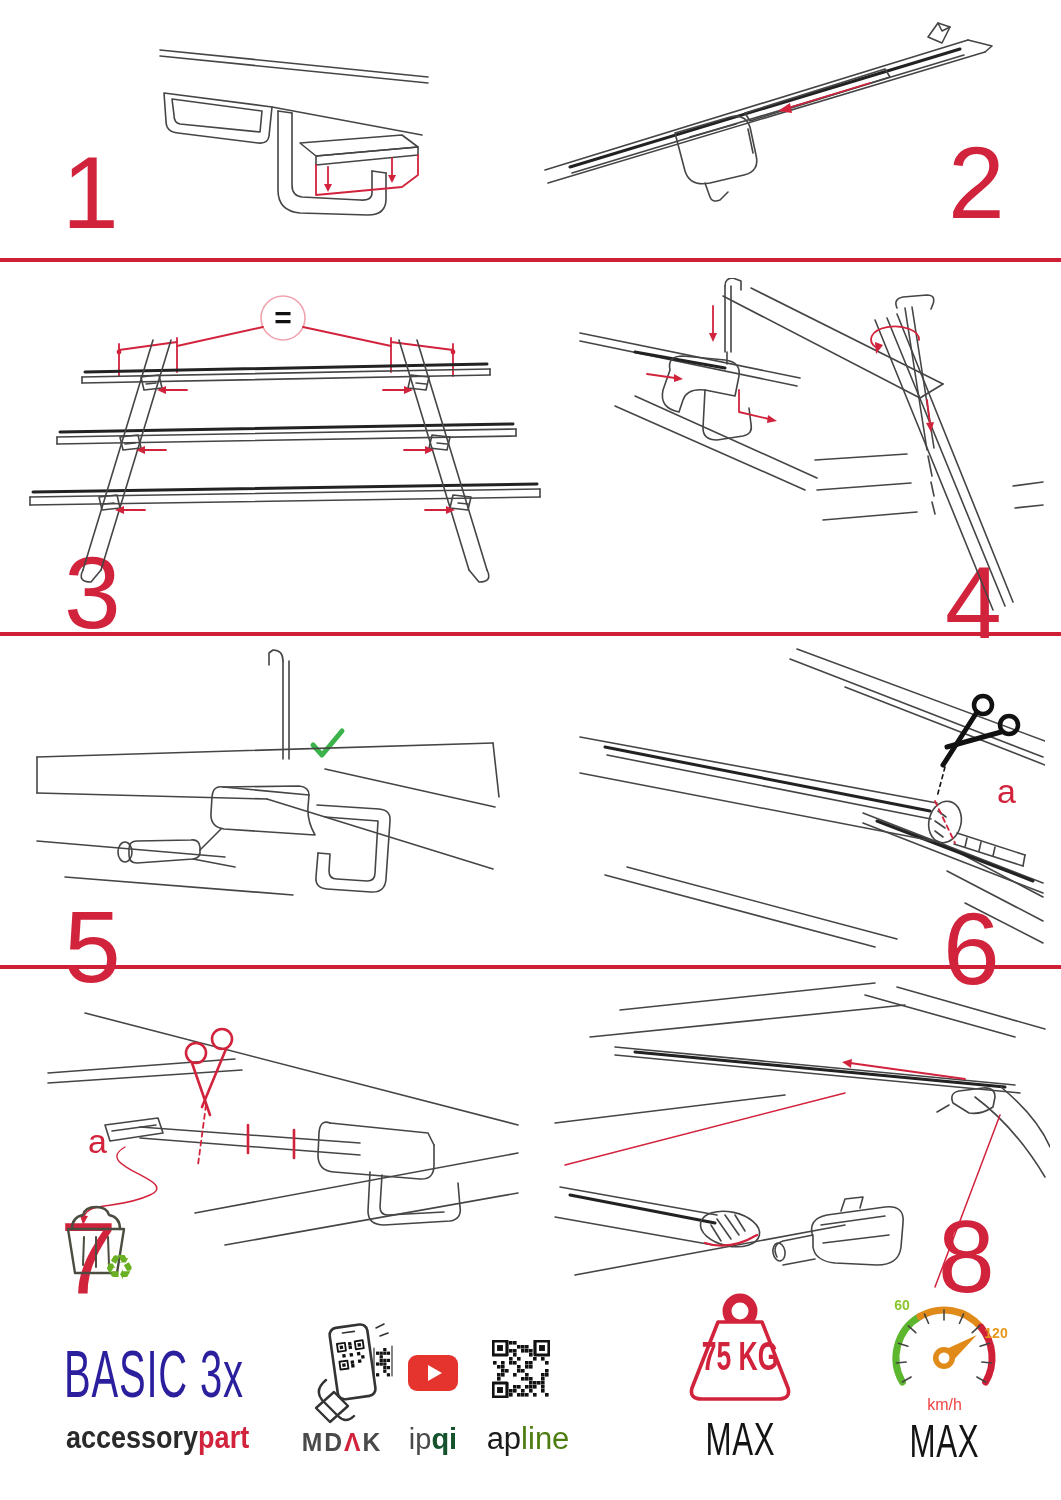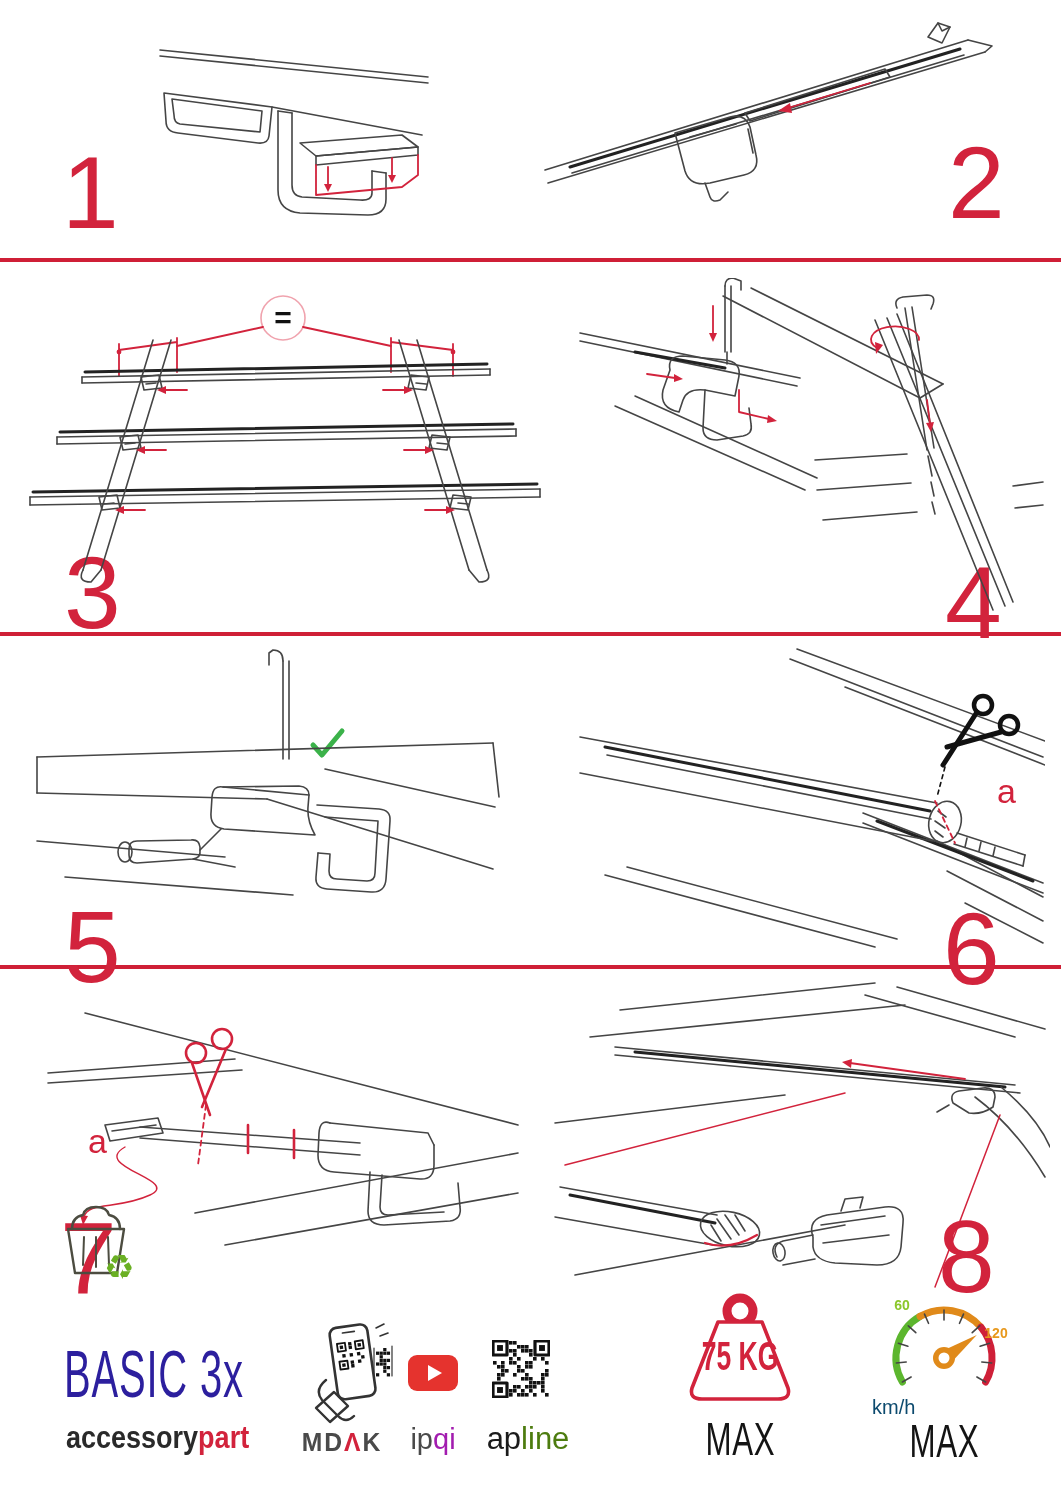--- a/index.html
+++ b/index.html
@@ -21,27 +21,27 @@
   .brand-name{position:absolute;left:64px;top:1336px;font-size:50px;font-weight:500;color:#2c1f9e;
       letter-spacing:1px;transform:scale(0.80,1.32);transform-origin:left top;white-space:nowrap;}
   .brand-sub{position:absolute;left:66px;top:1420px;font-size:30px;font-weight:600;
       transform:scale(0.90,1.05);transform-origin:left top;white-space:nowrap;color:#2a2a2a;}
   .brand-sub .red-part{color:#d2233c;}
   .flogo{position:absolute;text-align:center;}
   .mdak{left:294px;top:1427px;width:96px;font-size:26px;font-weight:700;color:#4a4a4a;
       letter-spacing:2px;transform:scaleX(0.95);transform-origin:center top;}
   .mdak .acc{color:#d2233c;}
   .ipqi{left:404px;top:1423px;width:58px;font-size:29px;font-weight:500;color:#4a4a4a;}
-  .ipqi .acc{color:#a21caf;}
+  .ipqi .acc{color:#14532d;font-weight:bold;}
   .apline{left:478px;top:1421px;width:100px;font-size:31px;font-weight:500;color:#1b1b1b;}
   .apline .acc{color:#4d7c0f;}
   .maxlbl{position:absolute;font-size:46px;font-weight:500;color:#141414;text-align:center;
       transform:scaleX(0.68);transform-origin:center top;letter-spacing:1px;}
-  .kmh{position:absolute;left:872px;top:1396px;width:145px;text-align:left;
-      font-size:20px;color:#0c4a6e;}
+  .kmh{position:absolute;left:872px;top:1396px;width:145px;text-align:center;
+      font-size:16px;color:#ef4444;}
 </style>
 </head>
 <body>
 
 <div id="page">
 
   <div class="rule" style="top:258px"></div>
   <div class="rule" style="top:632px"></div>
   <div class="rule" style="top:965px"></div>
 

